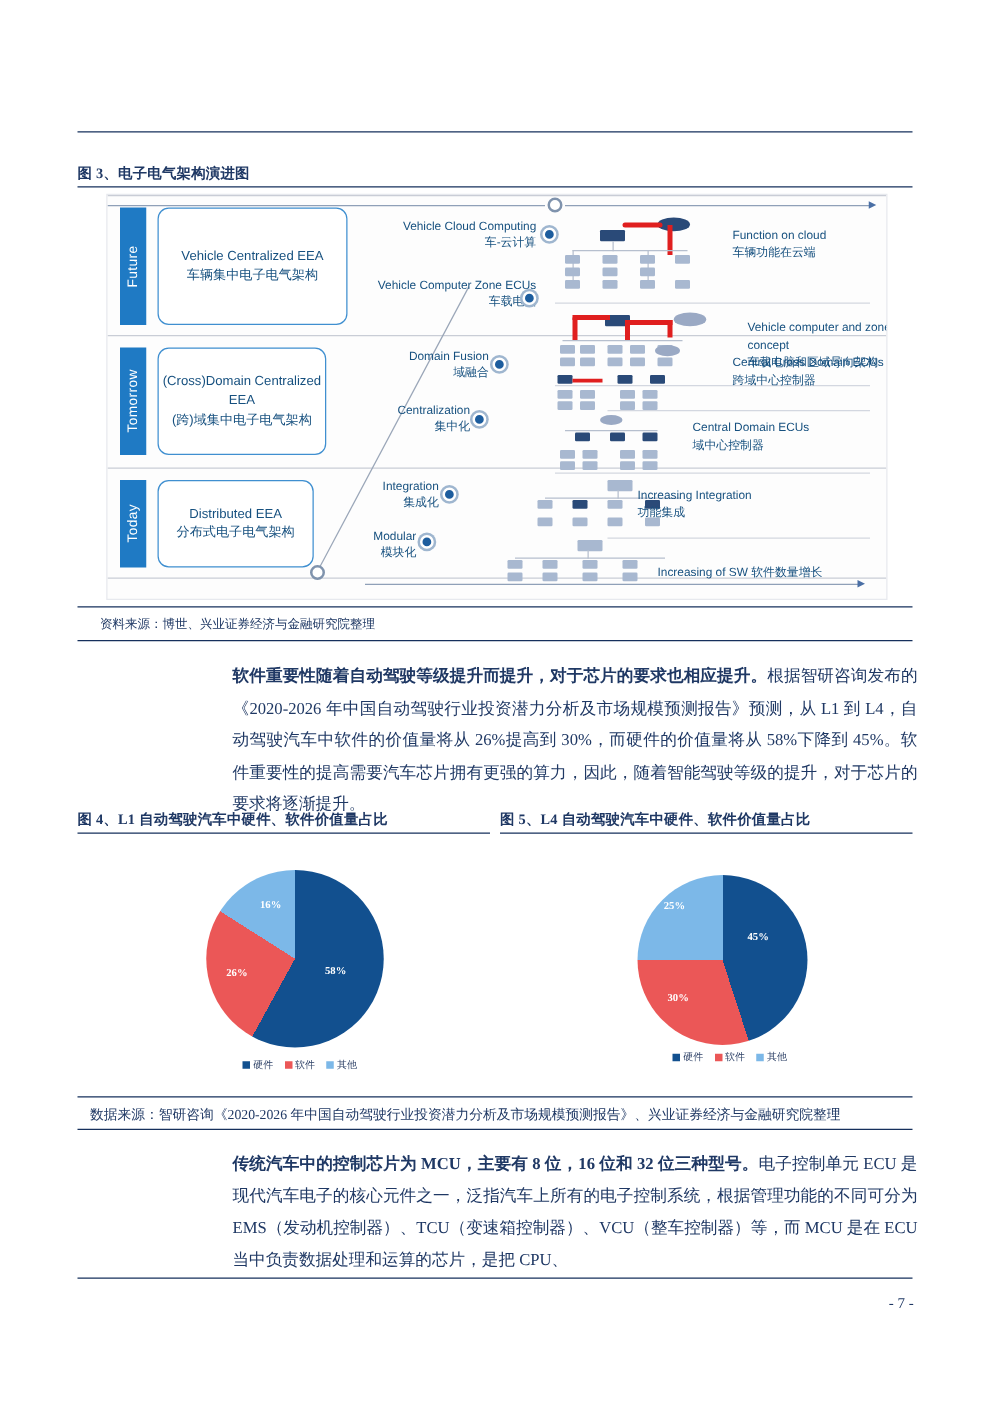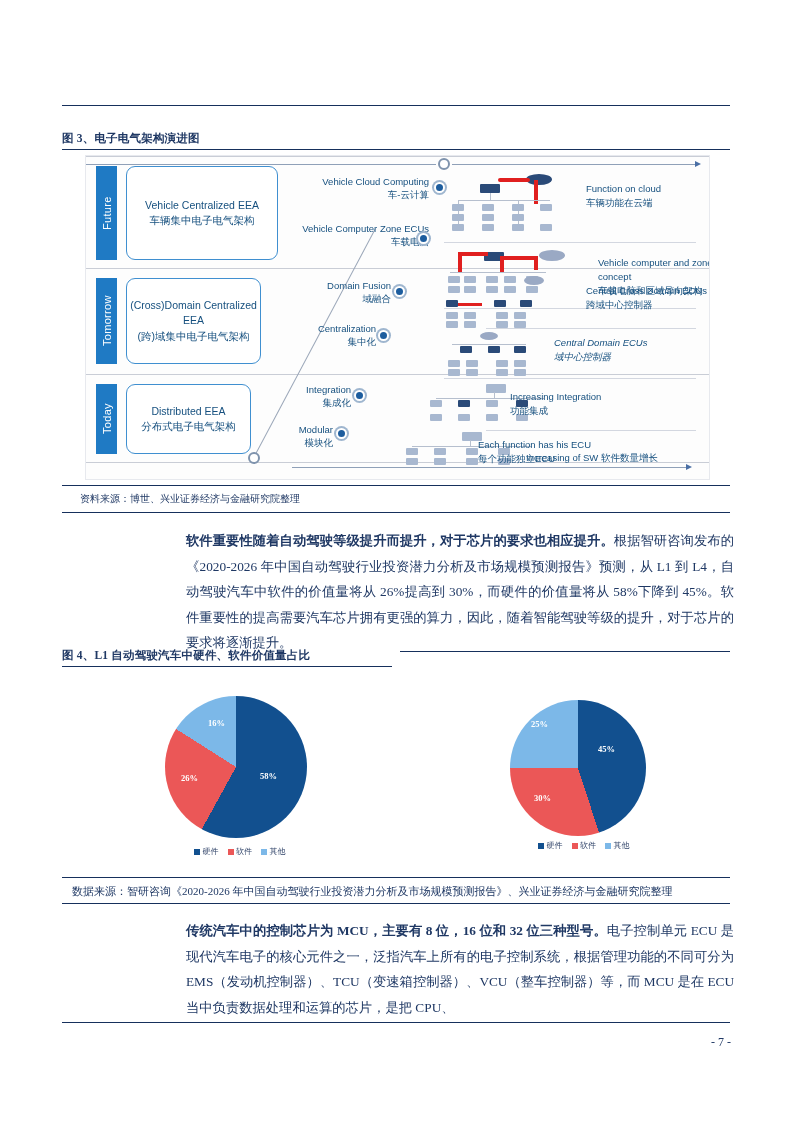--- a/index.html
+++ b/index.html
@@ -429,21 +429,21 @@
       <div class="blk dark" style="left:70px; top:14px;"></div>
       <div class="blk" style="left:4px; top:28px;"></div>
       <div class="blk" style="left:22px; top:28px;"></div>
       <div class="blk" style="left:4px; top:37px;"></div>
       <div class="blk" style="left:22px; top:37px;"></div>
       <div class="blk" style="left:52px; top:28px;"></div>
       <div class="blk" style="left:70px; top:28px;"></div>
       <div class="blk" style="left:52px; top:37px;"></div>
       <div class="blk" style="left:70px; top:37px;"></div>
     </div>
-    <div class="right-label" style="left:468px; top:180px; width:130px;font-style:italic;">
+    <div class="right-label" style="left:468px; top:180px; width:130px;">
       <div>Central Domain ECUs</div>
       <div>域中心控制器</div>
     </div>
     <div class="right-sep" style="left:358px; top:222px; width:252px;"></div>
 
     <div class="mini" style="left:338px; top:228px; width:140px; height:52px;">
       <div class="blk wide" style="left:62px; top:0px;"></div>
       <div class="ln" style="left:12px; top:14px; width:108px; height:1px;"></div>
       <div class="ln" style="left:70px; top:8px; width:1px; height:7px;"></div>
       <div class="blk" style="left:6px; top:16px;"></div>
@@ -467,43 +467,40 @@
       <div class="ln" style="left:66px; top:6px; width:1px; height:7px;"></div>
       <div class="blk" style="left:2px; top:14px;"></div>
       <div class="blk" style="left:2px; top:24px;"></div>
       <div class="blk" style="left:30px; top:14px;"></div>
       <div class="blk" style="left:30px; top:24px;"></div>
       <div class="blk" style="left:62px; top:14px;"></div>
       <div class="blk" style="left:62px; top:24px;"></div>
       <div class="blk" style="left:94px; top:14px;"></div>
       <div class="blk" style="left:94px; top:24px;"></div>
     </div>
-    <div class="right-label" style="left:392px; top:282px; width:140px;">
-      <div>Each function has his ECU</div>
-      <div>每个功能独立ECU</div>
-    </div>
 
     <div class="axis-line" style="left:206px; top:311px; width:395px;"></div>
     <div class="axis-arrow" style="left:600px; top:307.5px;"></div>
     <div class="sw-label" style="left:440px; top:296px;">Increasing of SW 软件数量增长</div>
   </div>
 
   <div class="src-rule" style="left:62px; top:485px; width:668px;"></div>
   <div class="src" style="left:80px; top:492px;">资料来源：博世、兴业证券经济与金融研究院整理</div>
   <div class="src-rule" style="left:62px; top:512px; width:668px;"></div>
 
   <div class="para" style="left:186px; top:528px; width:548px;">
     <b>软件重要性随着自动驾驶等级提升而提升，对于芯片的要求也相应提升。</b><span>根据智研咨询发布的《2020-2026 年中国自动驾驶行业投资潜力分析及市场规模预测报告》预测，从 L1 到 L4，自动驾驶汽车中软件的价值量将从 26%提高到 30%，而硬件的价值量将从 58%下降到 45%。软件重要性的提高需要汽车芯片拥有更强的算力，因此，随着智能驾驶等级的提升，对于芯片的要求将逐渐提升。</span>
   </div>
 
   <div style="position:absolute; left:62px; top:648px; width:330px;">
     <div class="fig-caption">图 4、L1 自动驾驶汽车中硬件、软件价值量占比</div>
     <div style="margin-top:3px; border-top:1.6px solid #16305c;"></div>
   </div>
   <div style="position:absolute; left:400px; top:648px; width:330px;">
+    <div class="fig-caption">图 5、L4 自动驾驶汽车中硬件、软件价值量占比</div>
     <div style="margin-top:3px; border-top:1.6px solid #16305c;"></div>
   </div>
 
   <div class="chart-box" style="left:62px; top:678px; width:330px; height:190px;">
 
     <div class="pie" style="left:103px; top:18px; width:142px; height:142px;
          background: conic-gradient(#12508f 0deg 208.8deg, #eb5757 208.8deg 302.4deg, #7cb8e8 302.4deg 360deg);"></div>
     <div class="pie-lab" style="left:198px; top:93px;">58%</div>
     <div class="pie-lab" style="left:119px; top:95px;">26%</div>
     <div class="pie-lab" style="left:146px; top:40px;">16%</div>

